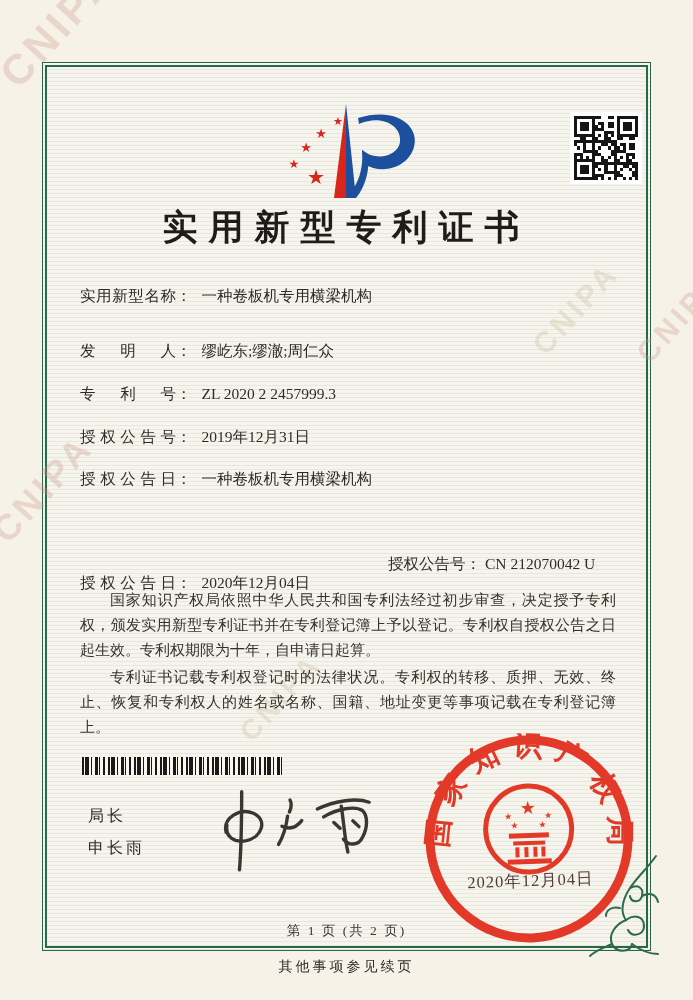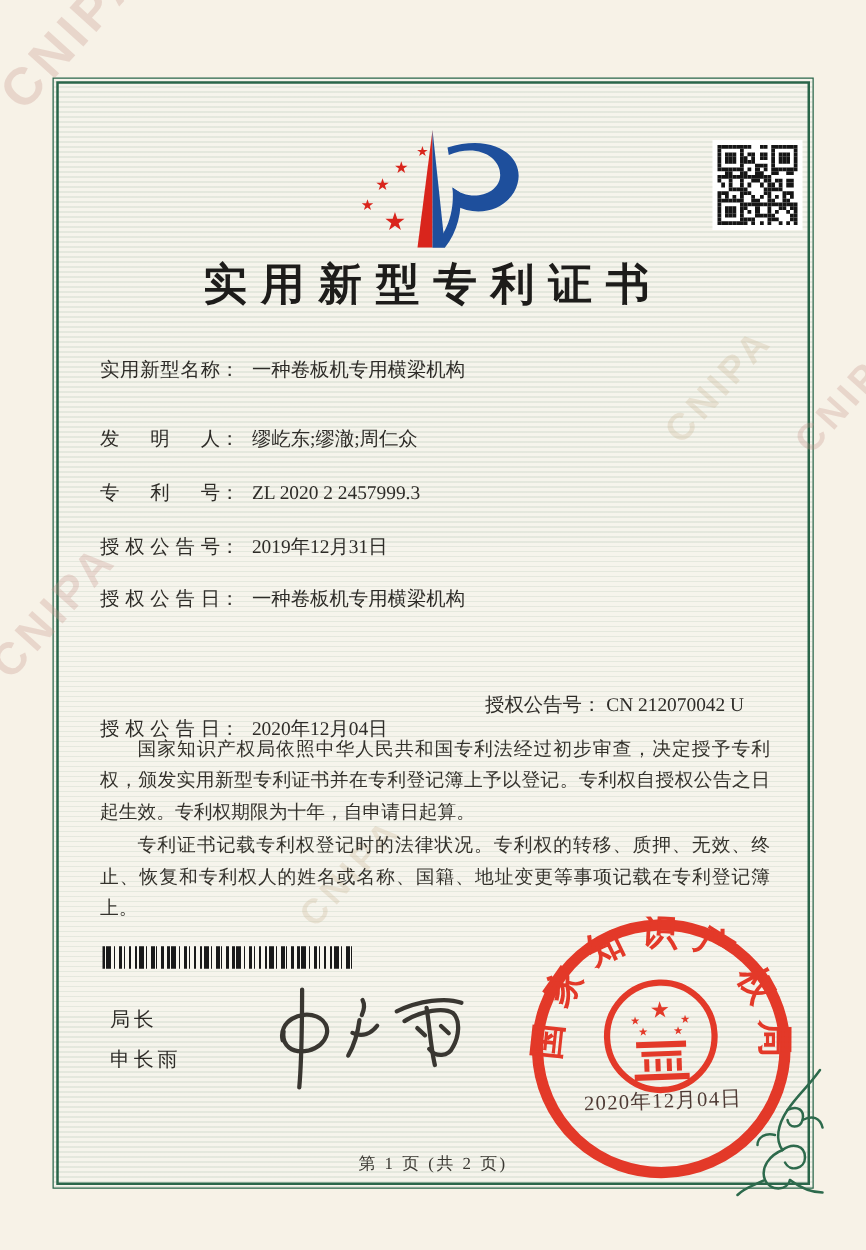--- a/index.html
+++ b/index.html
@@ -424,15 +424,16 @@
     <svg class="flourish" viewBox="0 0 80 112" fill="none" stroke="#2d6a4c" stroke-width="2" stroke-linecap="round">
       <path d="M70,6 C60,20 52,26 44,38 C36,50 34,62 40,70"></path>
       <path d="M44,38 C52,34 58,38 56,46 C54,53 45,53 44,46"></path>
       <path d="M40,70 C48,64 58,66 58,76 C58,85 46,88 42,80"></path>
       <path d="M40,70 C30,74 22,84 26,94 C30,103 44,103 46,94"></path>
       <path d="M26,94 C18,98 10,100 4,106 M46,94 C54,100 62,104 72,104"></path>
       <path d="M56,46 C64,42 70,44 72,52 M34,58 C26,56 20,60 20,66"></path>
     </svg>
 
     <div class="footer-page">第 1 页 (共 2 页)</div>
+    <div class="footer-note">其他事项参见续页</div>
 
   </div>
 </div>
 
 </body></html>

